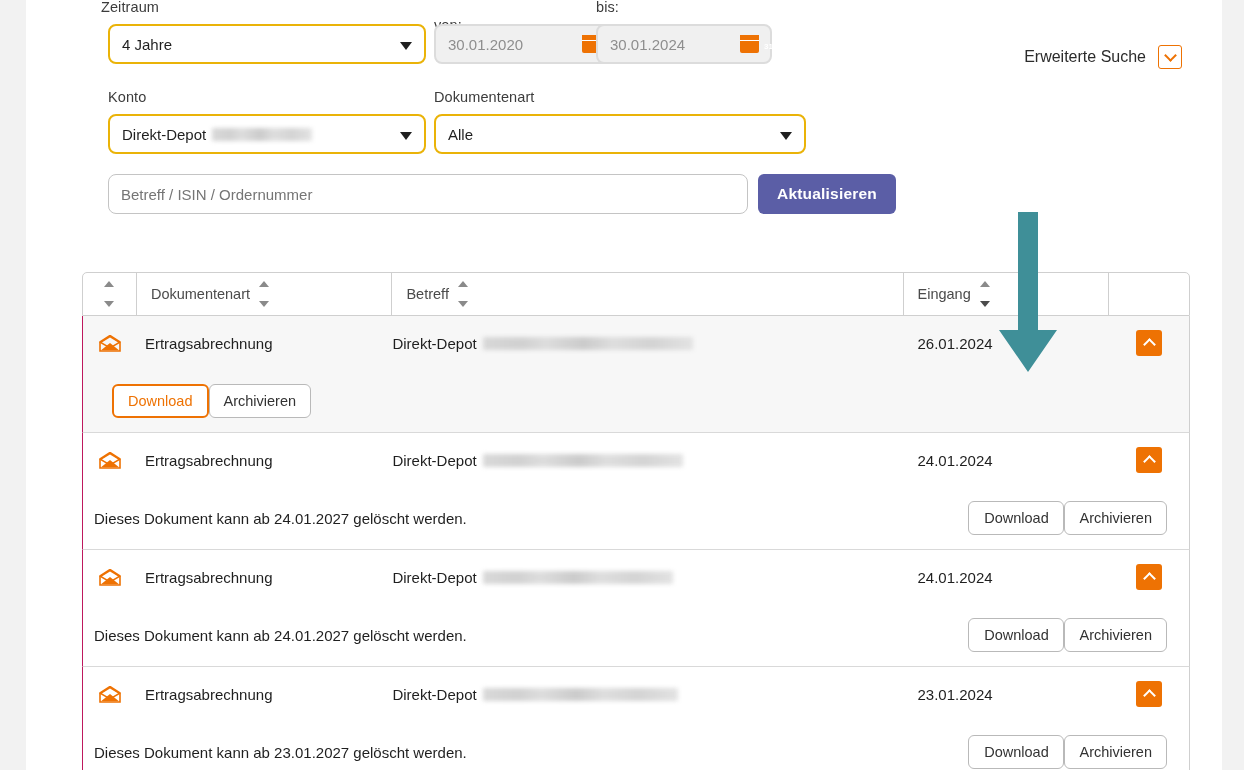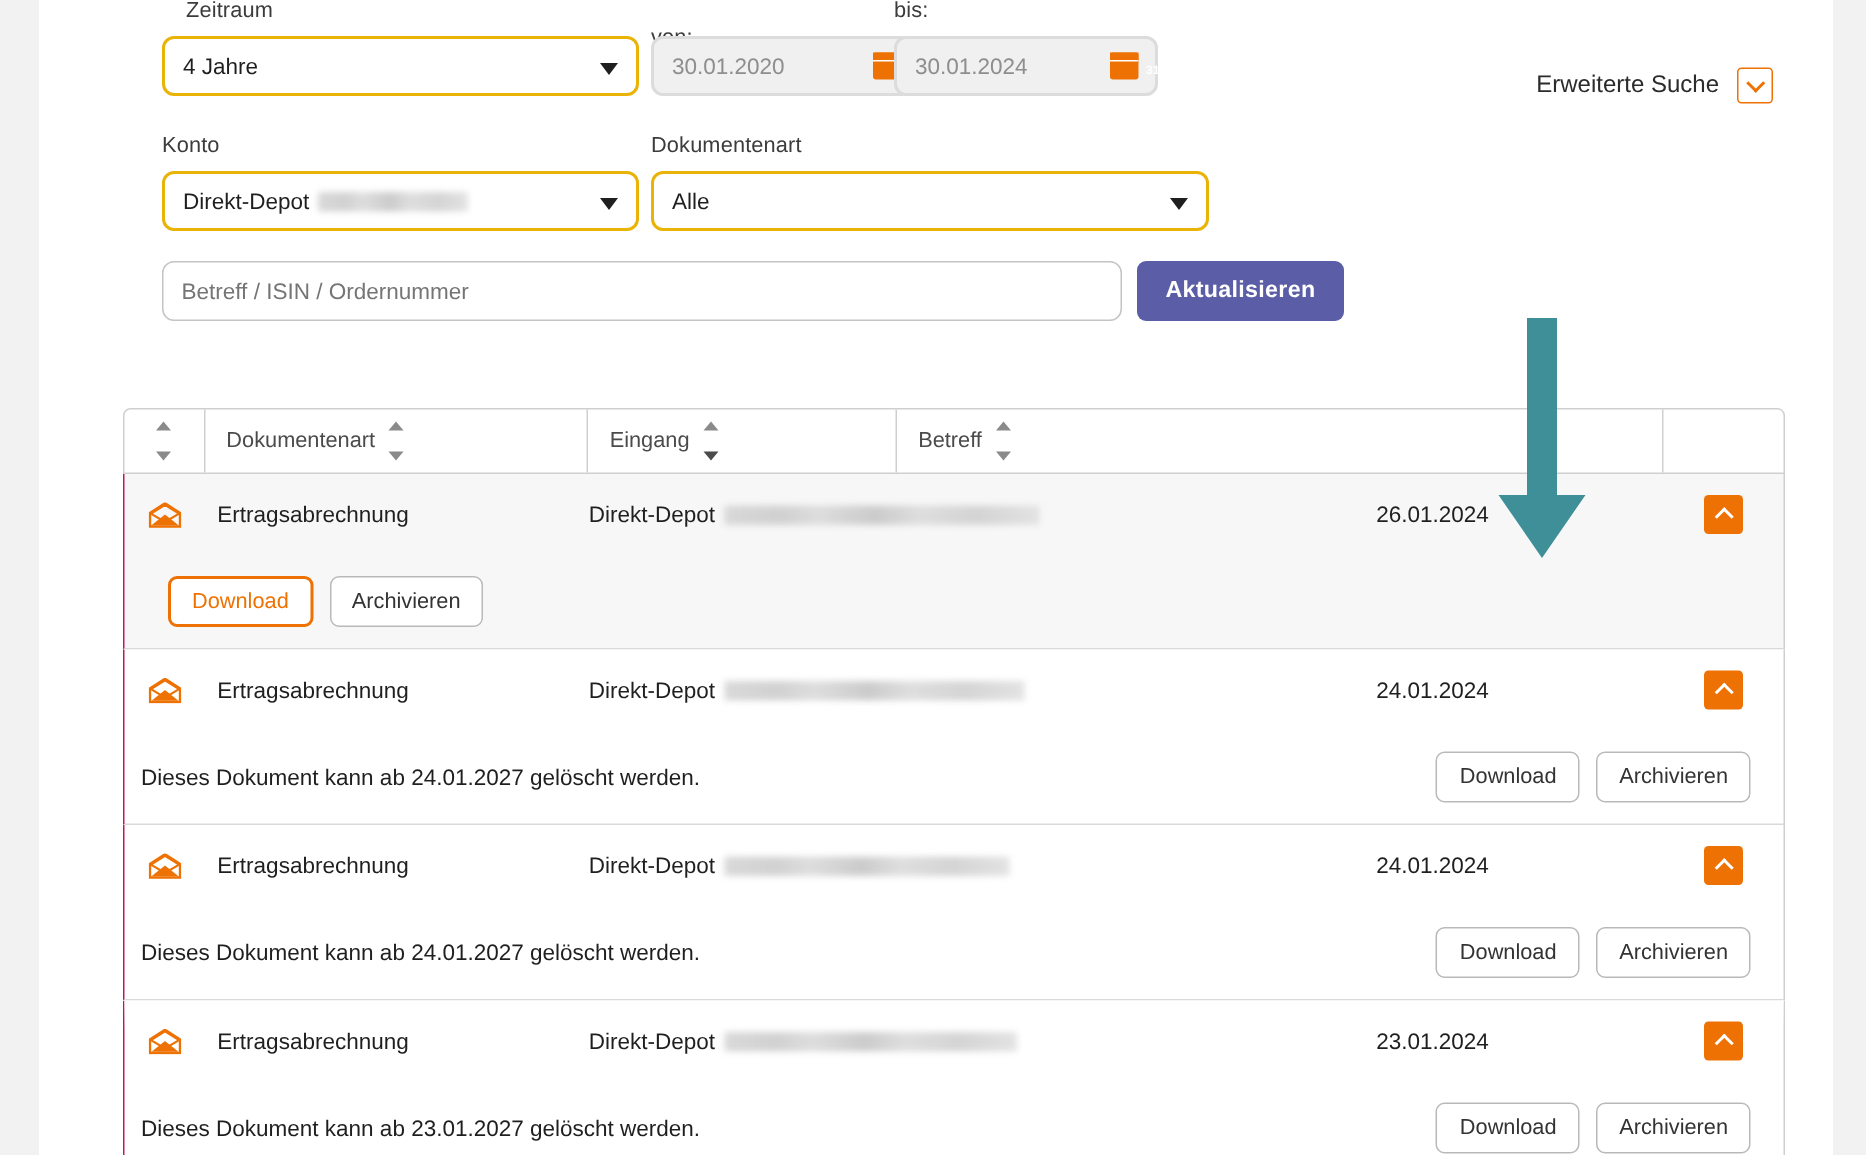--- a/index.html
+++ b/index.html
@@ -68,21 +68,21 @@
     opacity: .95;
   }
 
   #zeitraum-select { left: 26px; top: 24px; width: 318px; }
   #von-input  { left: 352px; top: 24px; width: 180px; }
   #bis-input  { left: 514px; top: 24px; width: 176px; }
   #konto-select { left: 26px; top: 24px; width: 318px; }
   #dokart-select { left: 352px; top: 24px; width: 372px; }
   #betreff-input { left: 26px; top: 8px; width: 640px; color:#8e8e8e; }
 
-  .lbl-zeitraum { position:absolute; left:42px; top:0; }
+  .lbl-zeitraum { position:absolute; left:19px; top:0; }
   .lbl-von { position:absolute; left:352px; top:18px; }
   .lbl-bis { position:absolute; left:514px; top:0; }
   .lbl-konto { position:absolute; left:26px; top:0; }
   .lbl-dokart { position:absolute; left:352px; top:0; }
 
   .cal-icon {
     position: absolute; right: 11px; top: 50%; margin-top: -9px;
     width: 19px; height: 18px;
     background: #ee7203;
     border-radius: 2px;
@@ -211,21 +211,21 @@
     margin-top: 3px;
   }
 
   .row-bottom {
     display: flex; align-items: center;
     justify-content: space-between;
     padding: 0 21px 0 11px;
     height: 62px;
   }
   .del-note { font-size: 15px; color: #1f1f1f; }
-  .row-actions { display: flex; gap: 11px; margin-right: 1px; padding-left: 18px; }
+  .row-actions { display: flex; margin-right: 1px; padding-left: 18px; }
 
   .btn-outline {
     height: 34px; min-width: 96px; padding: 0 14px;
     background: #fff;
     border: 1px solid #b9b9b9;
     border-radius: 6px;
     font-size: 14.5px;
     color: #333;
     font-family: "Liberation Sans", sans-serif;
     cursor: pointer;
@@ -306,30 +306,30 @@
             <span class="tri-dn"></span>
           </span>
       </div>
       <div class="th c-dokart">
         <span>Dokumentenart</span>
         <span class="sorter">
             <span class="tri-up"></span>
             <span class="tri-dn"></span>
           </span>
       </div>
+      <div class="th c-betreff">
+        <span>Betreff</span>
+        <span class="sorter">
+            <span class="tri-up"></span>
+            <span class="tri-dn"></span>
+          </span>
+      </div>
       <div class="th c-eingang">
         <span>Eingang</span>
         <span class="sorter active-desc">
-            <span class="tri-up"></span>
-            <span class="tri-dn"></span>
-          </span>
-      </div>
-      <div class="th c-betreff">
-        <span>Betreff</span>
-        <span class="sorter">
             <span class="tri-up"></span>
             <span class="tri-dn"></span>
           </span>
       </div>
       <div class="th c-last"></div>
     </div>
     <div id="rows-container">
         <div class="doc-row highlight">
           <div class="row-top">
             <div class="rt-icon">

